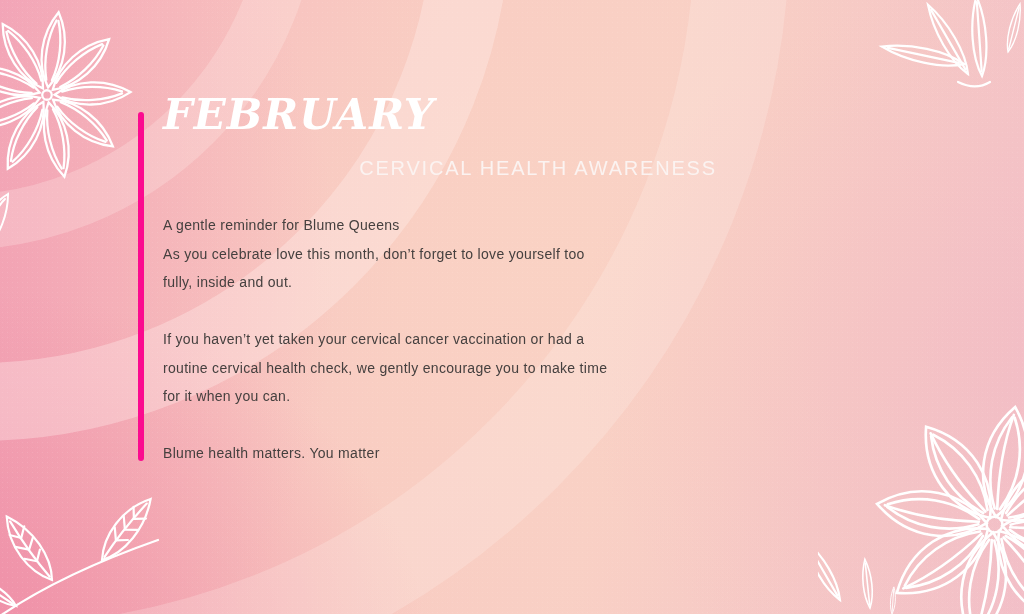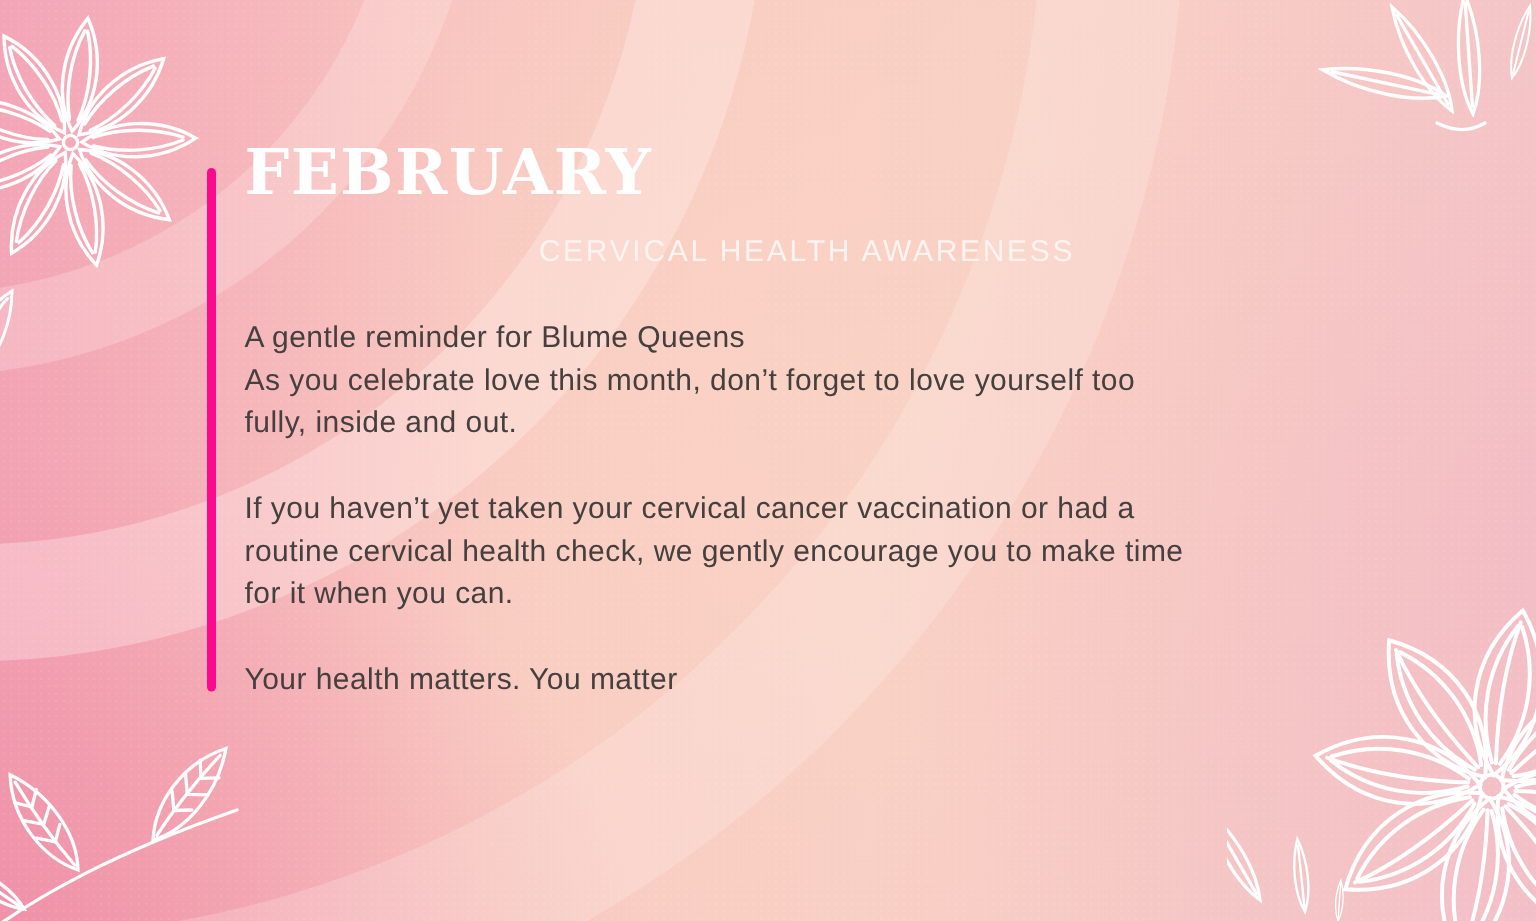--- a/index.html
+++ b/index.html
@@ -31,28 +31,29 @@
   .deco-br-leaves { left:818px; top:508px; }
   .accent-line {
     position:absolute; left:138px; top:112px; width:6px; height:349px;
     border-radius:3px; background: var(--accent-line, #FB0A8F);
   }
   .content { position:absolute; left:163px; top:94px; width:750px; }
   .month-title {
     margin:0; font-family:"DejaVu Serif", serif; font-weight:700;
     font-size:42px; line-height:1; letter-spacing:1px;
     color: var(--title-text, #ffffff);
+    font-style: italic;
   }
   .subtitle {
     margin-top:21px; font-size:20px; line-height:22px; letter-spacing:1.8px;
     color: var(--subtitle-text, #FBF3F1); font-weight:400;text-align:center;
   }
   .body-copy { margin-top:32px; color: var(--body-text, #45403F); }
   .body-copy p {
-    margin:0 0 28.5px 0; font-size:20px; line-height:28.5px;
+    margin:0 0 28.5px 0; font-size:14px; line-height:28.5px;
     white-space:pre-line; letter-spacing:0.3px;
   }
   .body-copy p:last-child { margin-bottom:0; }
 </style>
 </head>
 <body>
 
 <div class="poster">
 
   <div class="arc arc-wide"></div>
@@ -154,17 +155,17 @@
   <div class="content">
     <h1 class="month-title">FEBRUARY</h1>
     <div class="subtitle">CERVICAL HEALTH AWARENESS</div>
     <div class="body-copy">
       <p>A gentle reminder for Blume Queens
 As you celebrate love this month, don’t forget to love yourself too
 fully, inside and out.</p>
       <p>If you haven’t yet taken your cervical cancer vaccination or had a
 routine cervical health check, we gently encourage you to make time
 for it when you can.</p>
-      <p>Your health matters. You matter</p>
+      <p>Blume health matters. You matter</p>
     </div>
   </div>
 
 </div>
 
 </body></html>

